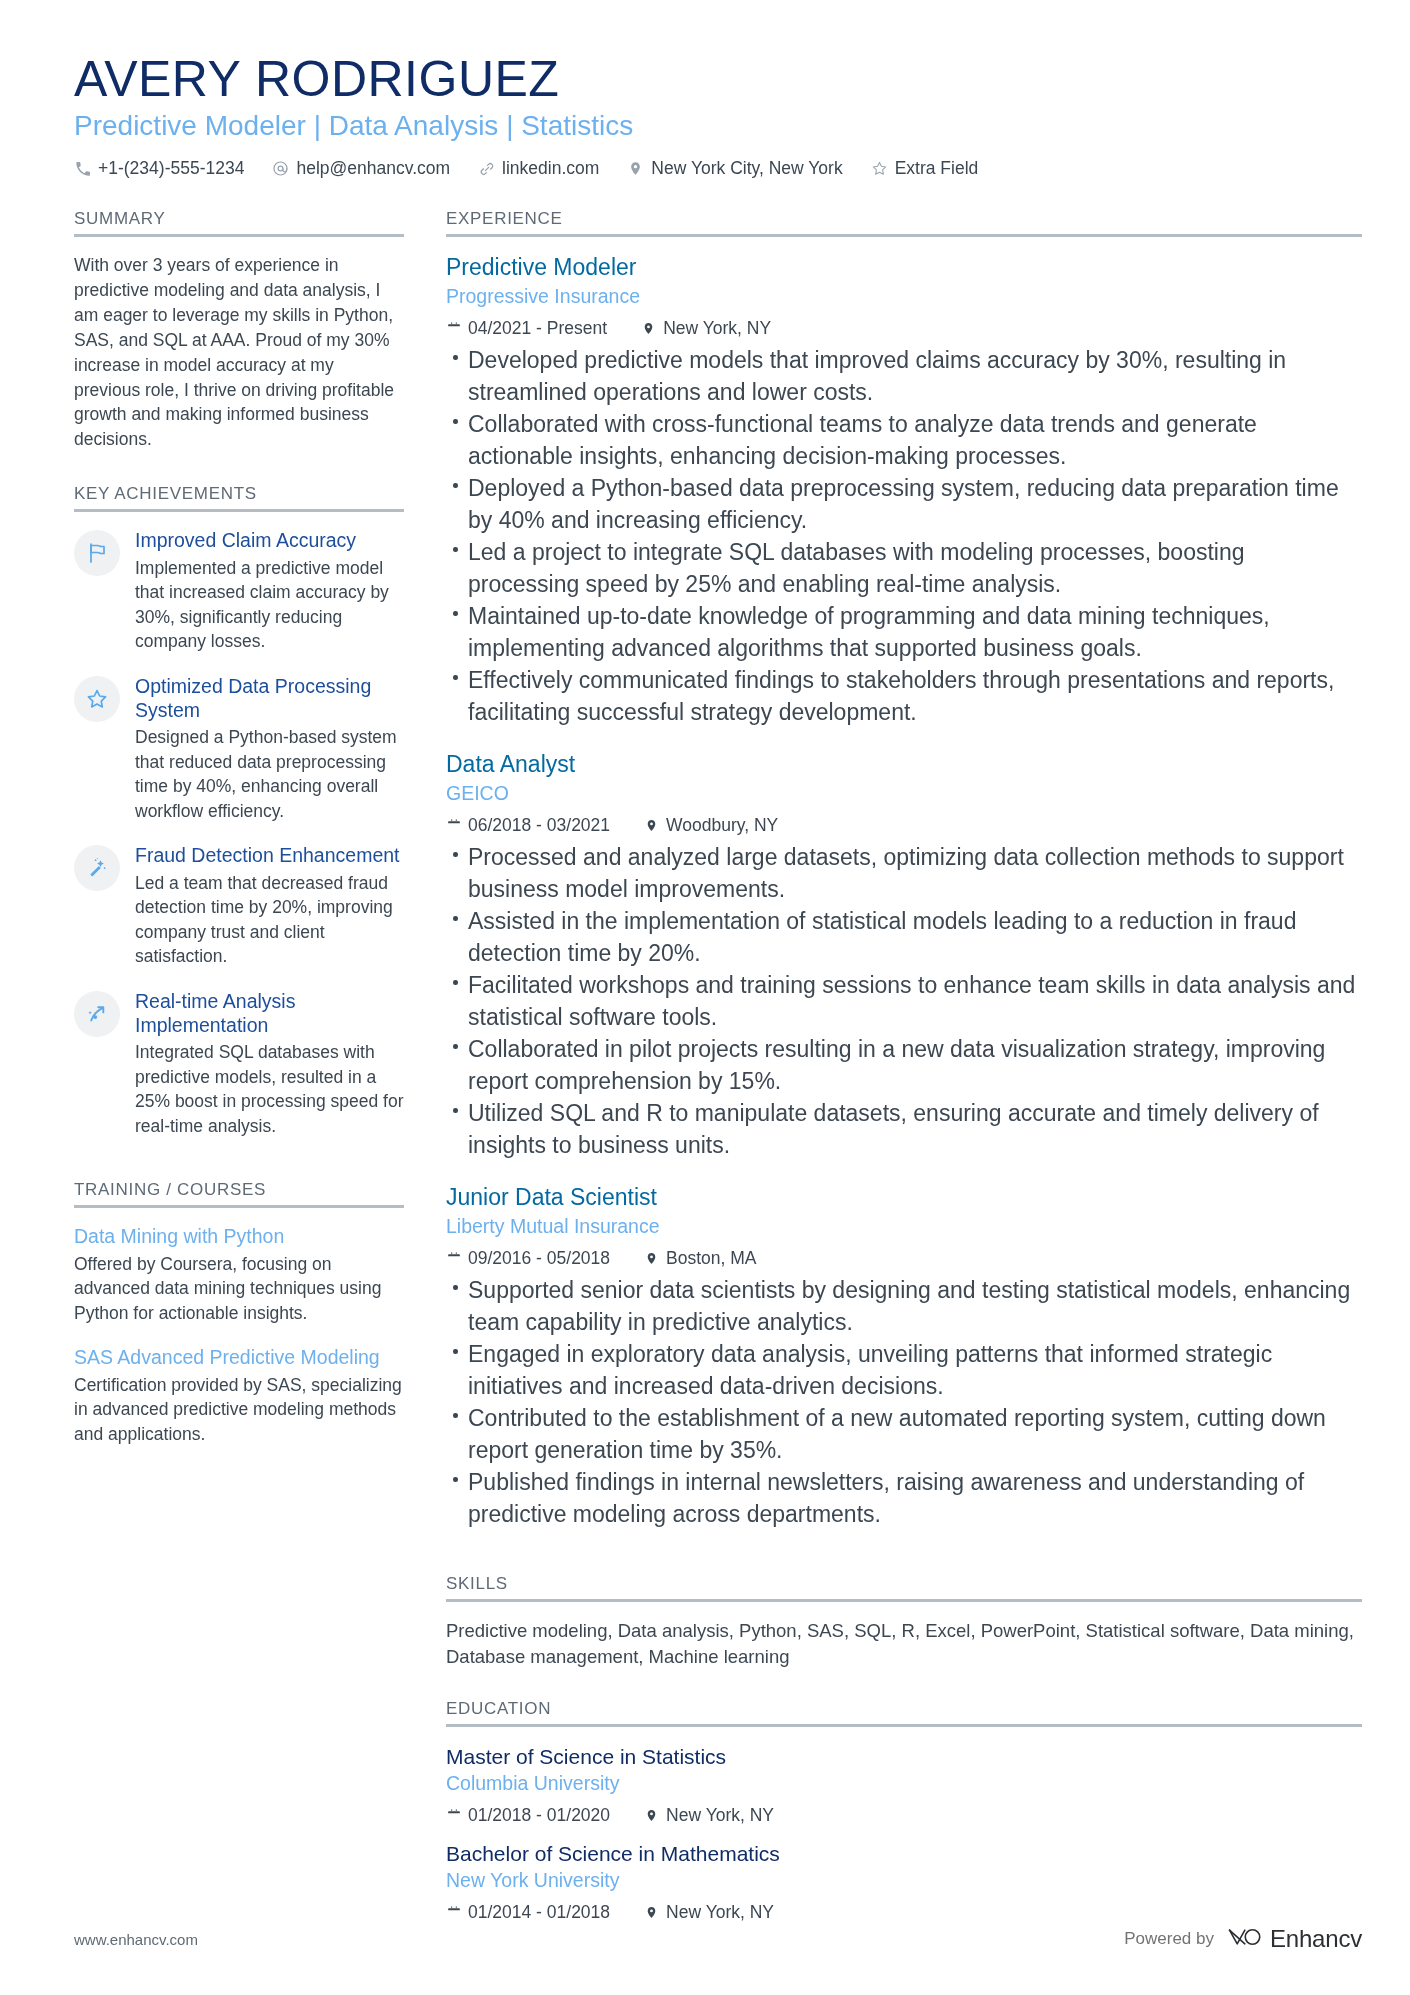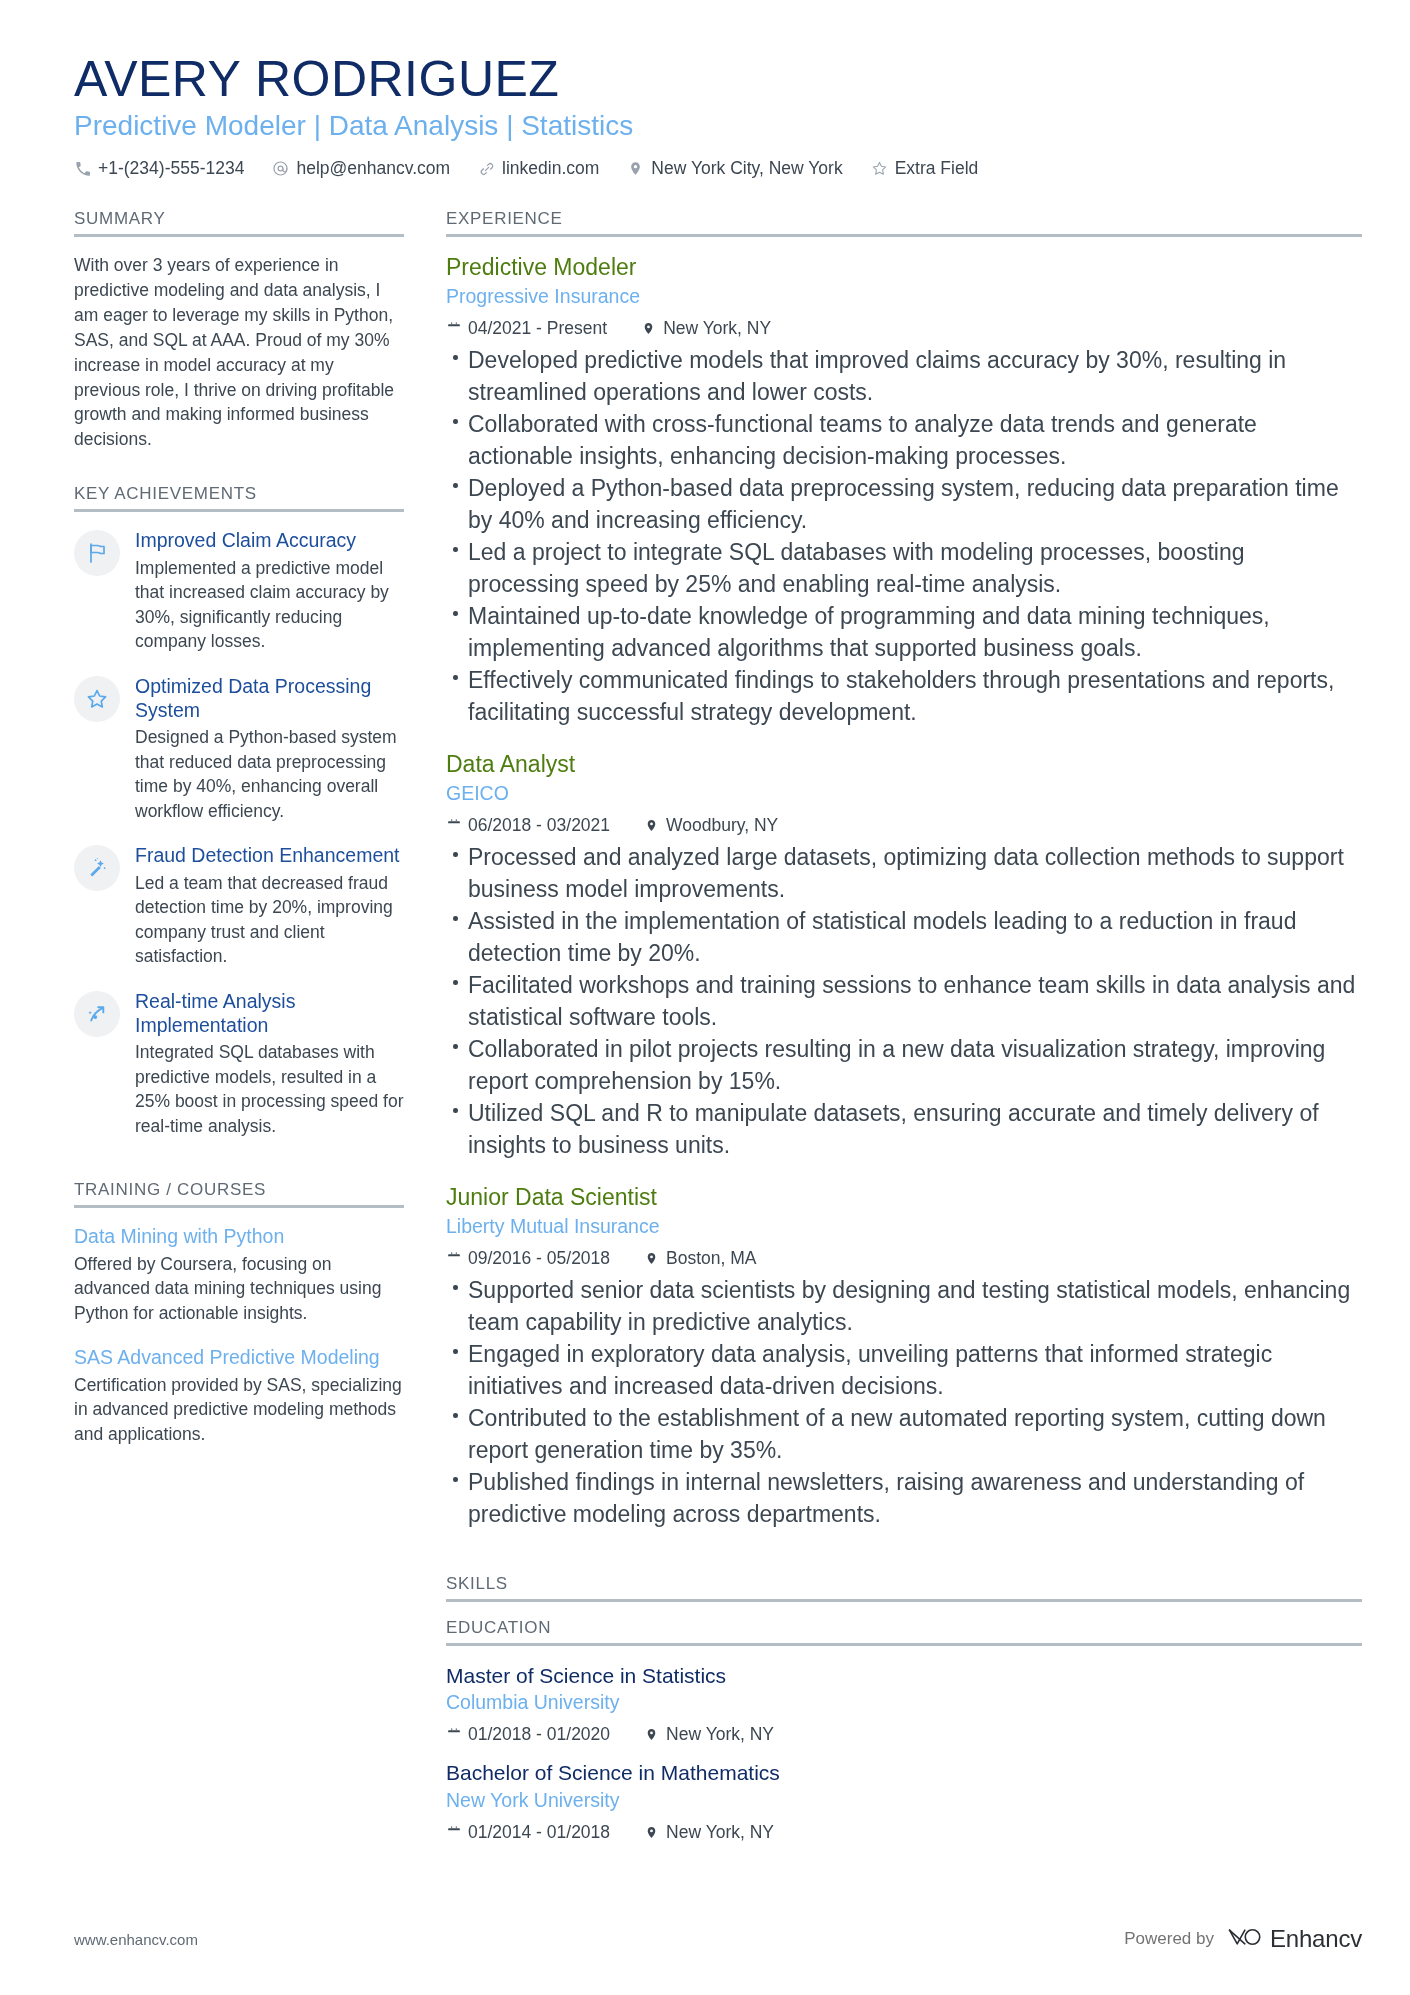--- a/index.html
+++ b/index.html
@@ -155,21 +155,21 @@
     line-height: 1.4;
     color: #3c4752;
   }
 
   .block-gap { height: 22px; }
 
   
   .job { margin-bottom: 22px; }
   .job-title {
     font-size: 23px;
-    color: #4d7c0f;
+    color: #0369a1;
     line-height: 1.3;
     margin-bottom: 2px;
   }
   .job-meta {
     display: flex;
     align-items: baseline;
     justify-content: space-between;
     margin-bottom: 6px;
     gap: 10px;
     flex-direction: column;
@@ -548,20 +548,21 @@
             <li>Published findings in internal newsletters, raising awareness and understanding of predictive modeling across departments.</li>
           </ul>
         </div>
       </div>
 
       <div class="block-gap"></div>
 
       <div class="sec">
         <div class="sec-title">SKILLS</div>
         <div class="sec-rule"></div>
+        <div class="skills-text">Predictive modeling, Data analysis, Python, SAS, SQL, R, Excel, PowerPoint, Statistical software, Data mining, Database management, Machine learning</div>
       </div>
 
       <div class="sec">
         <div class="sec-title">EDUCATION</div>
         <div class="sec-rule"></div>
 
         <div class="edu">
           <div class="edu-degree">Master of Science in Statistics</div>
           <div class="job-meta">
             <span class="job-company">Columbia University</span>

